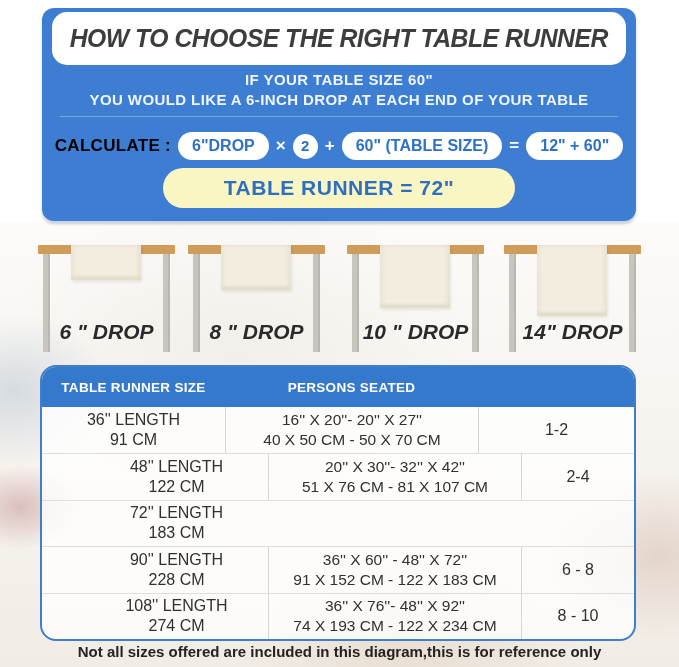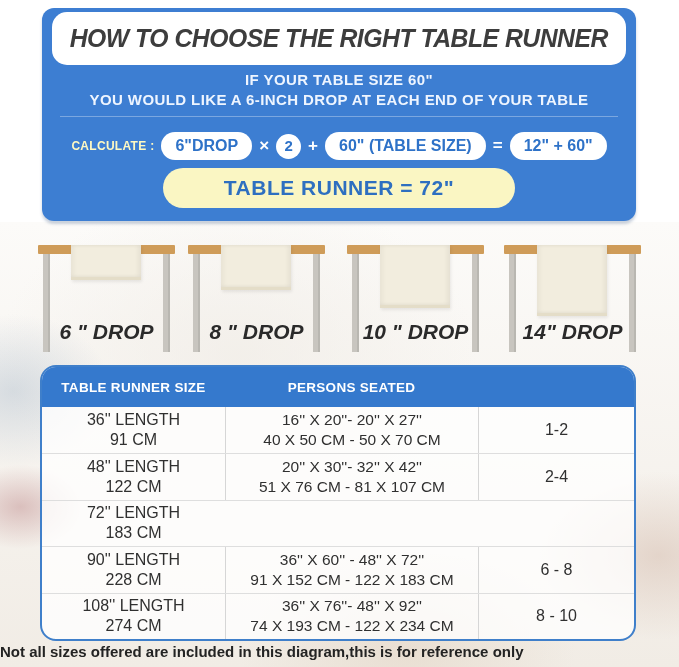--- a/index.html
+++ b/index.html
@@ -23,21 +23,21 @@
     border-radius:15px;display:flex;align-items:center;justify-content:center;}
   .title{font-size:25px;font-weight:bold;font-style:italic;color:#3d3d3d;letter-spacing:-0.5px;
     white-space:nowrap;transform:scaleX(0.99);}
   .sub{position:absolute;left:0;right:0;text-align:center;color:#eef5ff;font-weight:bold;
     font-size:15px;letter-spacing:0.4px;}
   .s1{top:63px;}
   .s2{top:83px;}
   .divider{position:absolute;left:18px;right:18px;top:108px;height:1px;background:rgba(255,255,255,0.32);}
   .calc{position:absolute;left:0;right:0;top:118px;height:40px;display:flex;align-items:center;
     justify-content:center;gap:7px;}
-  .calc-label{color:#fef9c3;font-weight:bold;font-size:12px;letter-spacing:0.3px;}
+  .calc-label{color:#000000;font-weight:bold;font-size:17px;letter-spacing:0.3px;}
   .pill{background:#ffffff;color:#2e72c8;font-weight:bold;font-size:16px;line-height:22px;
     padding:3px 14px;border-radius:15px;white-space:nowrap;}
   .pill.circle{width:19px;height:19px;padding:3px;border-radius:50%;display:flex;
     align-items:center;justify-content:center;font-size:15px;}
   .op{color:#ffffff;font-weight:bold;font-size:17px;}
   .result{position:absolute;left:50%;top:160px;transform:translateX(-50%);width:352px;height:40px;
     background:#faf6c3;border-radius:20px;display:flex;align-items:center;justify-content:center;
     color:#2e6fc0;font-weight:bold;font-size:21px;letter-spacing:0.5px;}
 
   
@@ -54,27 +54,27 @@
   .drop-label{position:absolute;left:-6px;right:-6px;top:80px;text-align:center;font-size:21px;
     font-style:italic;font-weight:bold;color:#2a2a2a;white-space:nowrap;}
 
   
   .size-table{position:absolute;left:40px;top:365px;width:596px;height:276px;box-sizing:border-box;
     border:2px solid #3f7fca;border-radius:16px;overflow:hidden;background:rgba(255,255,255,0.78);}
   .thead{display:grid;grid-template-columns:183px 253px 1fr;height:40px;background:#3579cd;}
   .th{display:flex;align-items:center;justify-content:center;color:#ffffff;font-weight:bold;
     font-size:13.5px;letter-spacing:0.3px;}
   .trow{display:grid;grid-template-columns:183px 253px 1fr;height:46.4px;box-sizing:border-box;}
-  .trow + .trow{border-top:1px solid #dedede;}
+  .trow + .trow{border-top:1px solid #dedede;padding-left:43px;}
   .td{display:flex;flex-direction:column;align-items:center;justify-content:center;
     color:#303030;font-size:16px;line-height:20px;text-align:center;}
   .td + .td{border-left:1px solid #d6d6d6;}
   .td.fits{font-size:15.5px;}
 
-  .note{position:absolute;left:0;right:0;top:643px;text-align:left;font-weight:bold;
+  .note{position:absolute;left:0;right:0;top:643px;text-align:center;font-weight:bold;
     font-size:15px;color:#232323;}
 </style>
 </head>
 <body>
 
 <div class="page">
   <div class="photo-bg"></div>
 
   <div class="panel">
     <div class="title-box">

